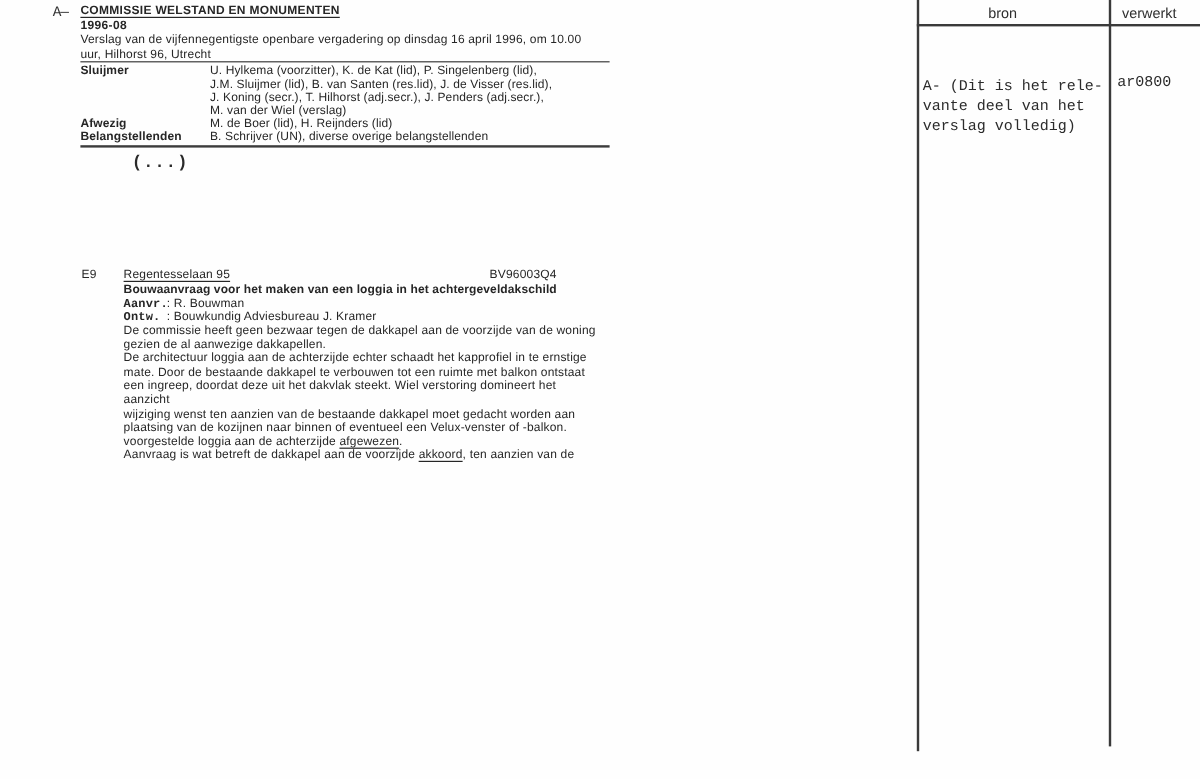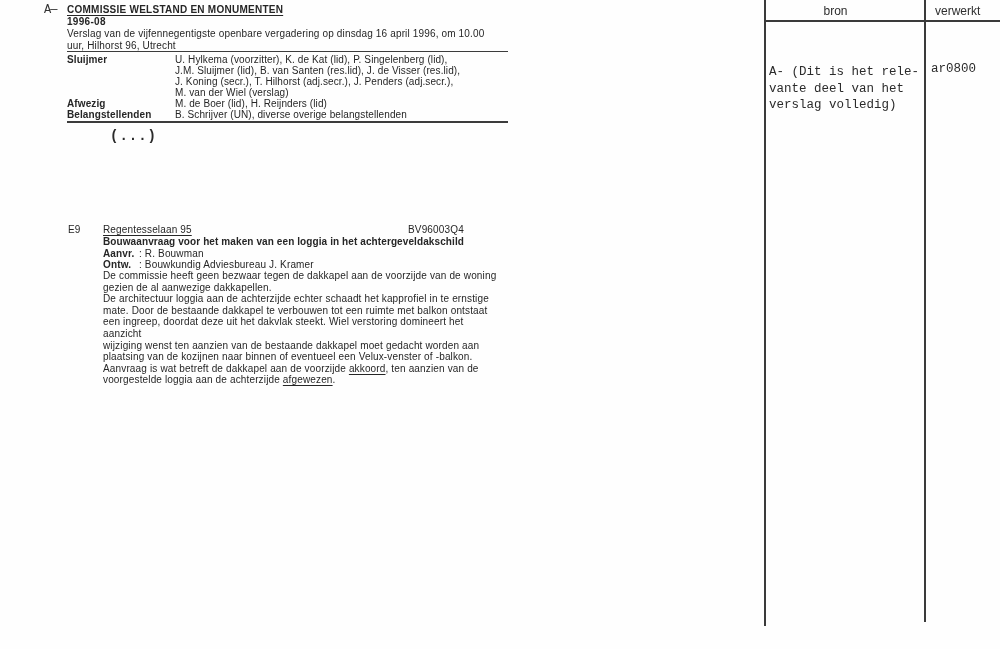--- a/index.html
+++ b/index.html
@@ -50,21 +50,21 @@
     font-size:14px; font-weight:bold; letter-spacing:1px; color:#2a2a2a;
   }
 
   .case-head { position:absolute; top:224px; left:0; width:520px; font-size:10px; letter-spacing:0.15px; }
   .case-code { position:absolute; left:68px; top:0; }
   .case-address { position:absolute; left:103px; top:0; text-decoration:underline; text-underline-offset:2px; }
   .case-ref { position:absolute; left:408px; top:0; }
 
   .case-subject { position:absolute; left:103px; top:236px; font-size:10px; font-weight:bold; letter-spacing:0.1px; }
   .case-party { position:absolute; left:103px; font-size:10px; letter-spacing:0.15px; }
-  .party-label { display:inline-block; width:36px; font-weight:bold; }
+  .party-label { display:inline-block; width:36px; font-weight:bold;font-family:Liberation Mono, monospace; }
 
   .case-body {
     position:absolute; left:103px; top:270px; width:395px;
     font-size:10px; line-height:11.6px; letter-spacing:0.15px;
   }
   .u { text-decoration:underline; text-underline-offset:2px; }
 
   
   .vline1 { position:absolute; left:764px; top:0; width:2px; height:626px; background:#3a3a3a; }
   .vline2 { position:absolute; left:924px; top:0; width:1.5px; height:622px; background:#3a3a3a; }
@@ -140,22 +140,22 @@
   </div>
 
   <div class="case-body">
     <div>De commissie heeft geen bezwaar tegen de dakkapel aan de voorzijde van de woning</div>
     <div>gezien de al aanwezige dakkapellen.</div>
     <div>De architectuur loggia aan de achterzijde echter schaadt het kapprofiel in te ernstige</div>
     <div>mate. Door de bestaande dakkapel te verbouwen tot een ruimte met balkon ontstaat</div>
     <div>een ingreep, doordat deze uit het dakvlak steekt. Wiel verstoring domineert het aanzicht</div>
     <div>wijziging wenst ten aanzien van de bestaande dakkapel moet gedacht worden aan</div>
     <div>plaatsing van de kozijnen naar binnen of eventueel een Velux-venster of -balkon.</div>
+    <div><span>voorgestelde loggia aan de achterzijde </span><span class="u">afgewezen</span><span>.</span></div>
     <div><span>Aanvraag is wat betreft de dakkapel aan de voorzijde </span><span class="u">akkoord</span><span>, ten aanzien van de</span></div>
-    <div><span>voorgestelde loggia aan de achterzijde </span><span class="u">afgewezen</span><span>.</span></div>
   </div>
 
   <div class="vline1"></div>
   <div class="vline2"></div>
   <div class="hline"></div>
 
   <div class="col-header bron-header">bron</div>
   <div class="col-header verwerkt-header">verwerkt</div>
 
   <div class="source-note mono">

